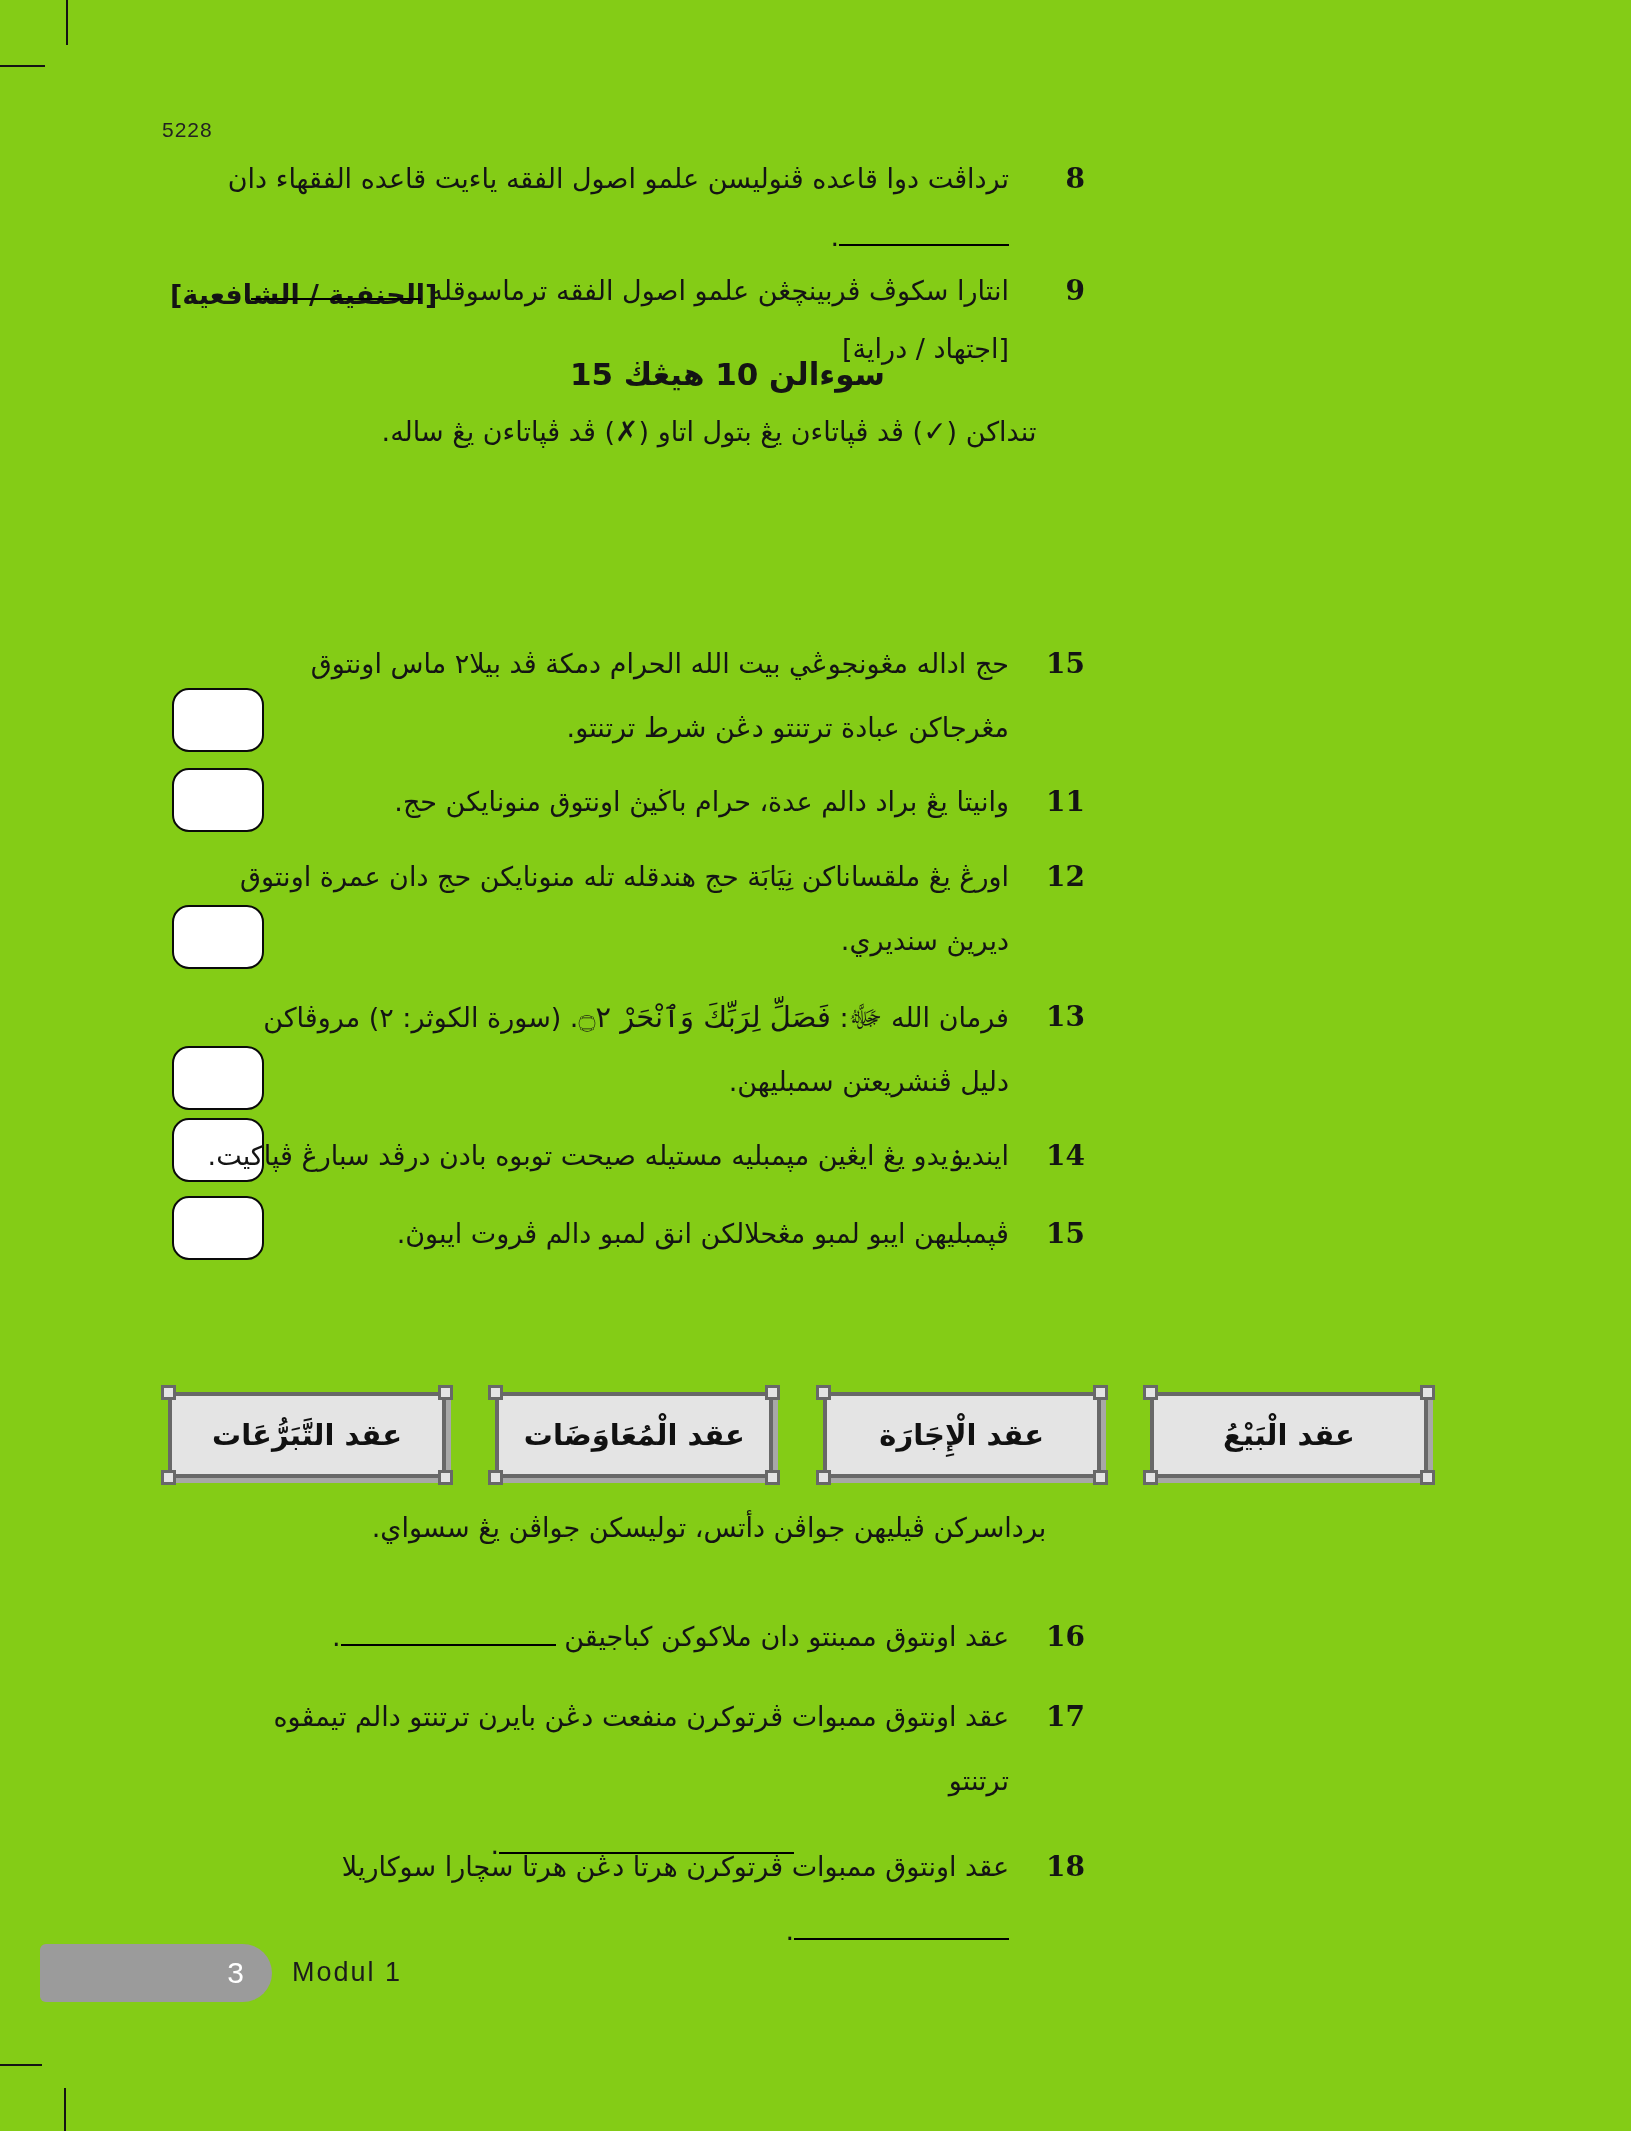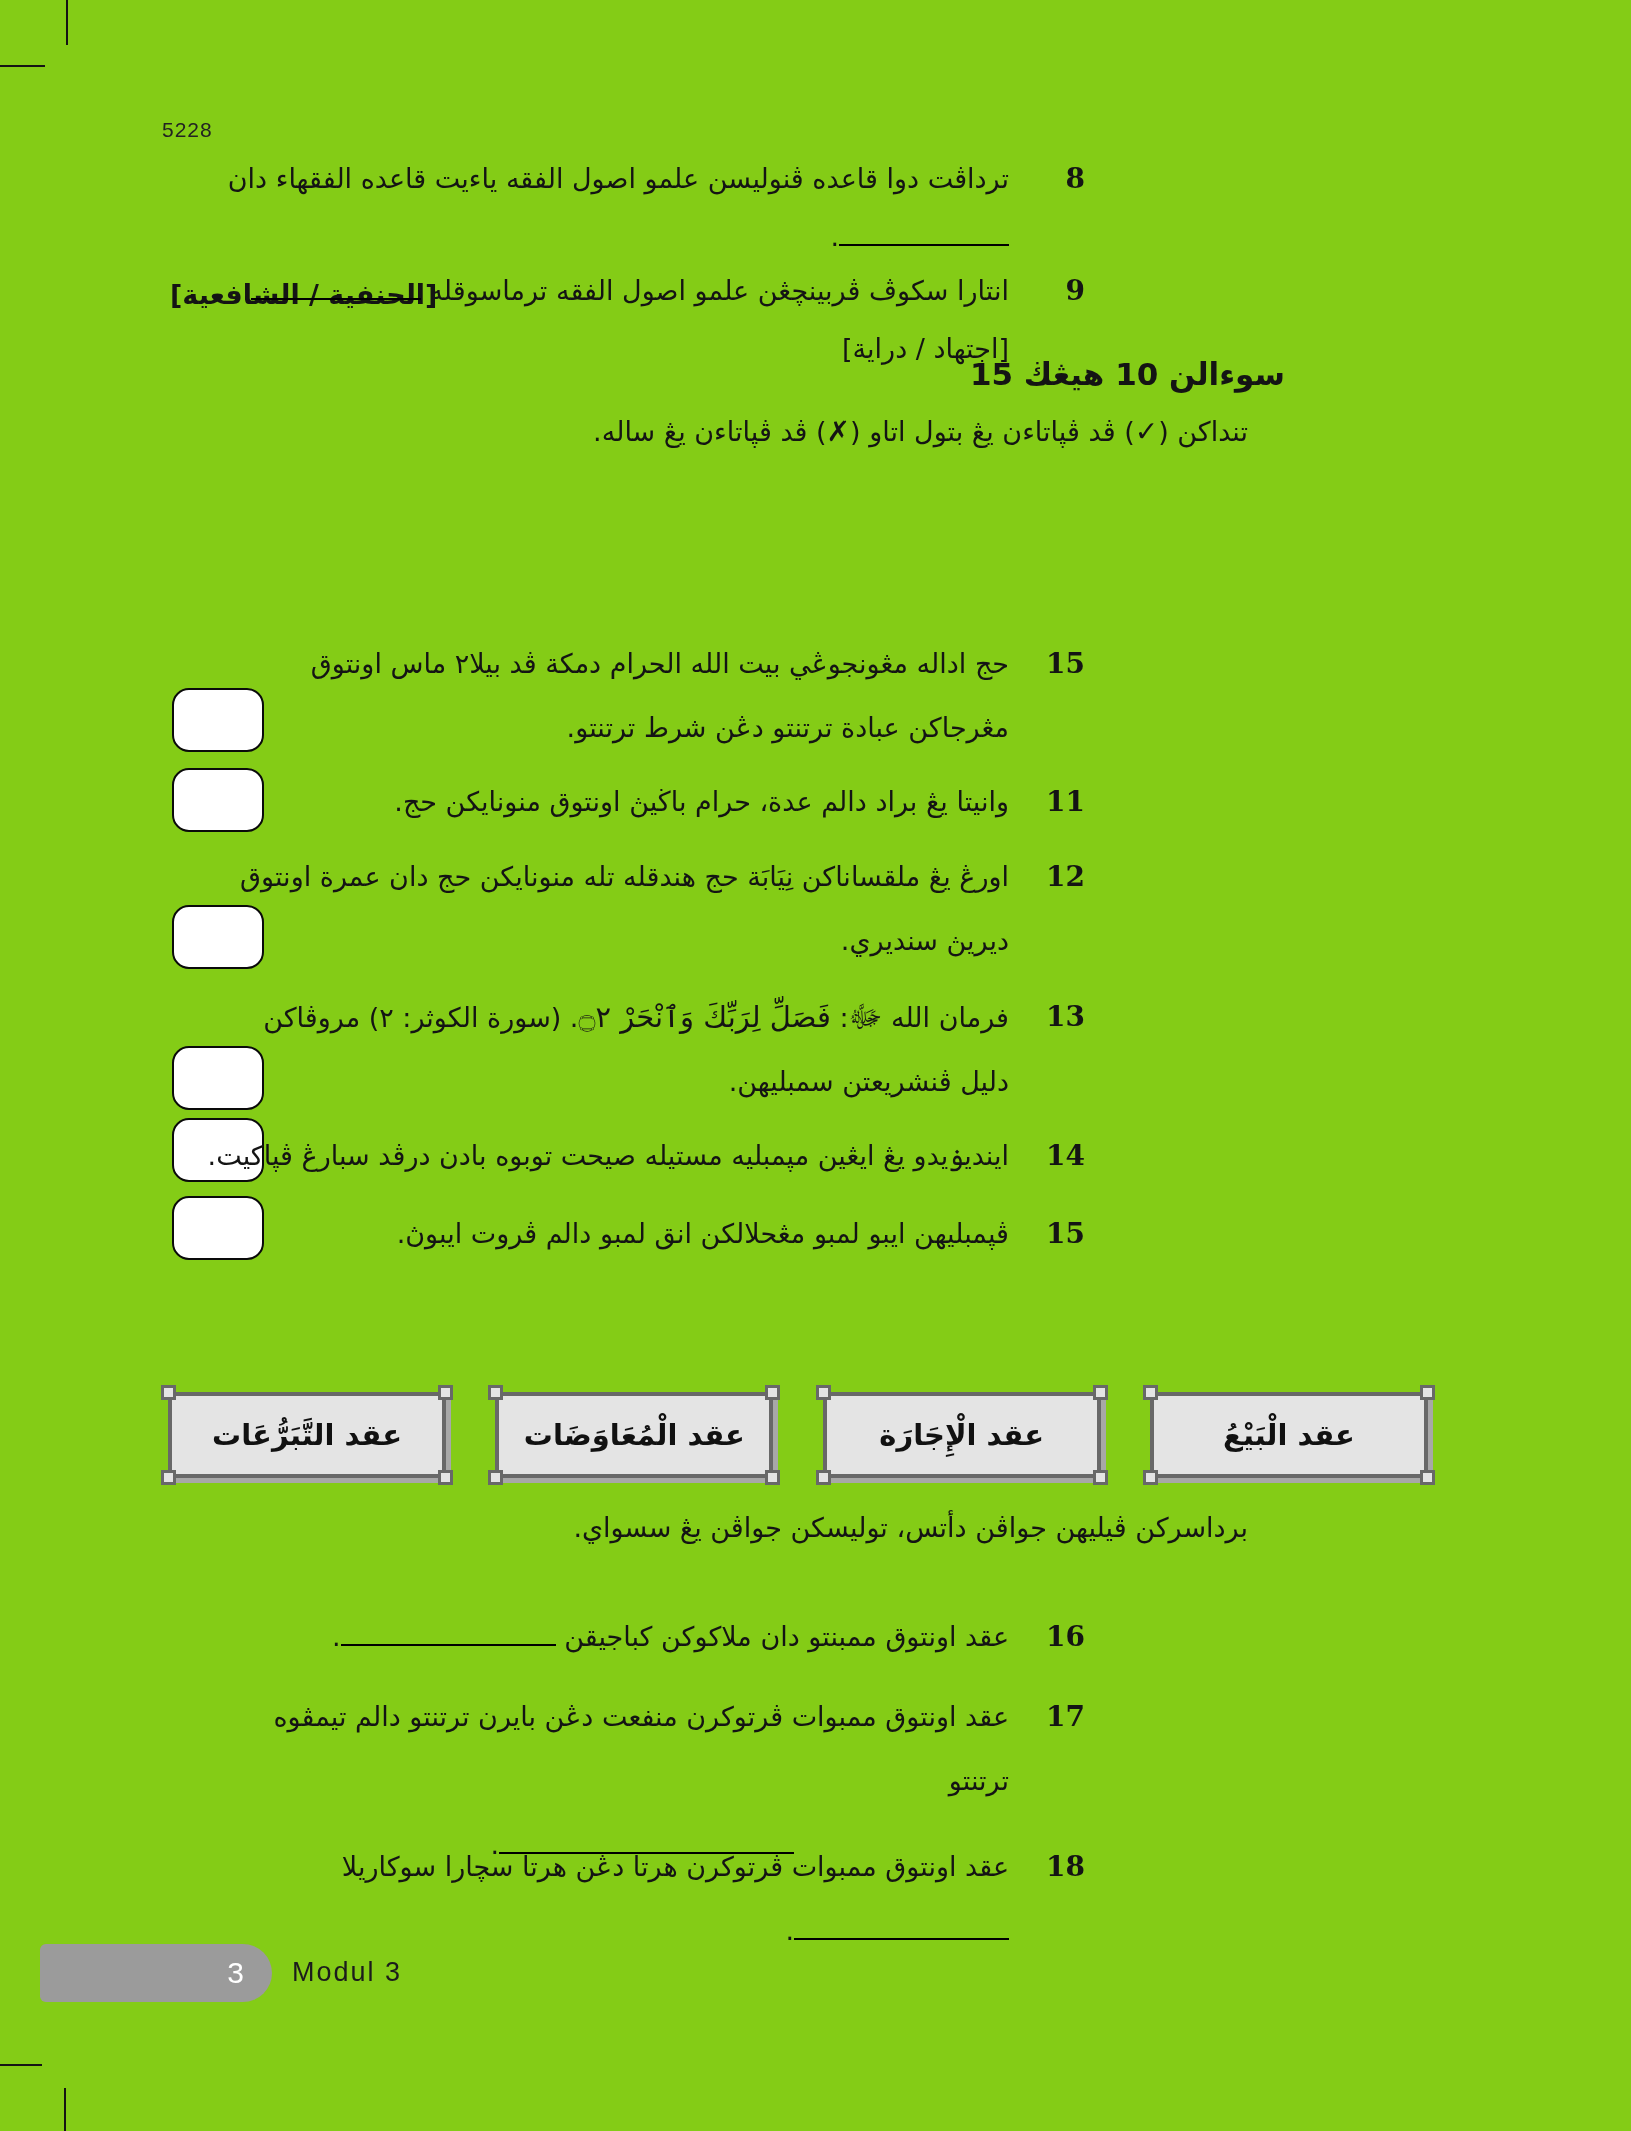--- a/index.html
+++ b/index.html
@@ -31,21 +31,21 @@
   .w845{width:845px;} .w770{width:770px;} .w780{width:780px;} .w820{width:820px;}
 
   .q8{top:150px;line-height:58px;}
   .q9{top:262px;line-height:58px;}
   .bracket-line{text-align:left;direction:rtl;font-weight:bold;}
   .blank{
     display:inline-block;height:14px;border-bottom:2.5px solid #000;
   }
   .b170{width:170px;} .b215{width:215px;} .b295{width:295px;}
 
-  .rtl-line{position:absolute;direction:rtl;text-align:right;}
+  .rtl-line{position:absolute;direction:rtl;text-align:center;}
   .sec-header{left:170px;width:1115px;font-weight:bold;font-size:31px;}
   #header-a{top:356px;}
   #header-b{top:1344px;}
   .instr{left:170px;width:1078px;font-size:27px;}
   #instr-a{top:415px;}
   #instr-b{top:1512px;}
   .mark{font-weight:bold;font-size:28px;}
 
   .abox{
     position:absolute;left:172px;width:88px;height:60px;background:#ffffff;
@@ -218,15 +218,15 @@
     <div class="q-num">18</div>
     <div class="q-text w820">
       <span>عقد اونتوق ممبوات ڤرتوكرن هرتا دڠن هرتا سچارا سوكاريلا</span>
       <span class="blank b215"></span><span>.</span>
     </div>
   </div>
 
   <div id="footer-tab">
     <span>3</span>
   </div>
-  <div id="module-label">Modul 3</div>
+  <div id="module-label">Modul 1</div>
 
 </div>
 
 </body></html>

